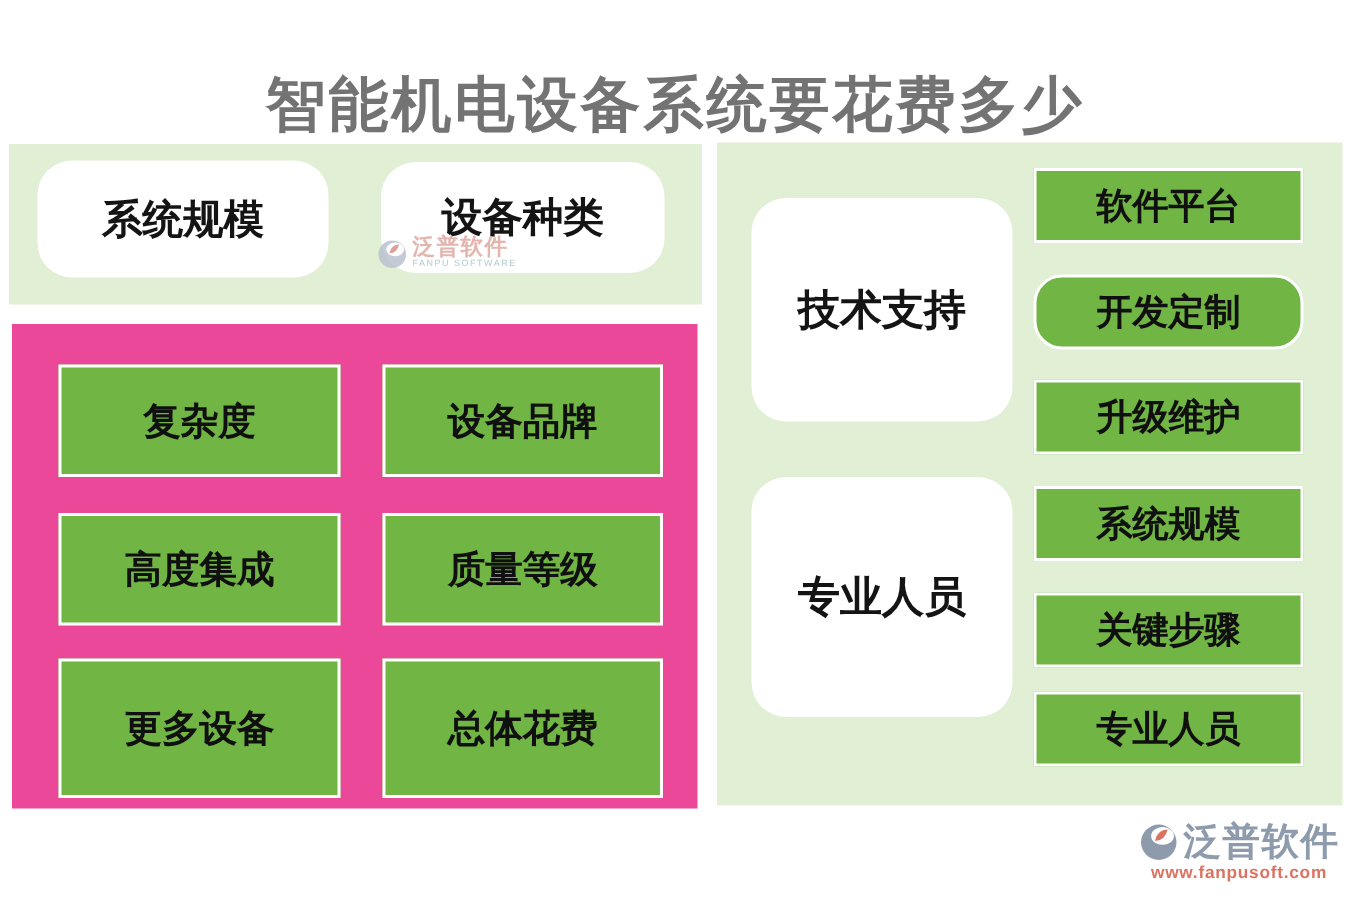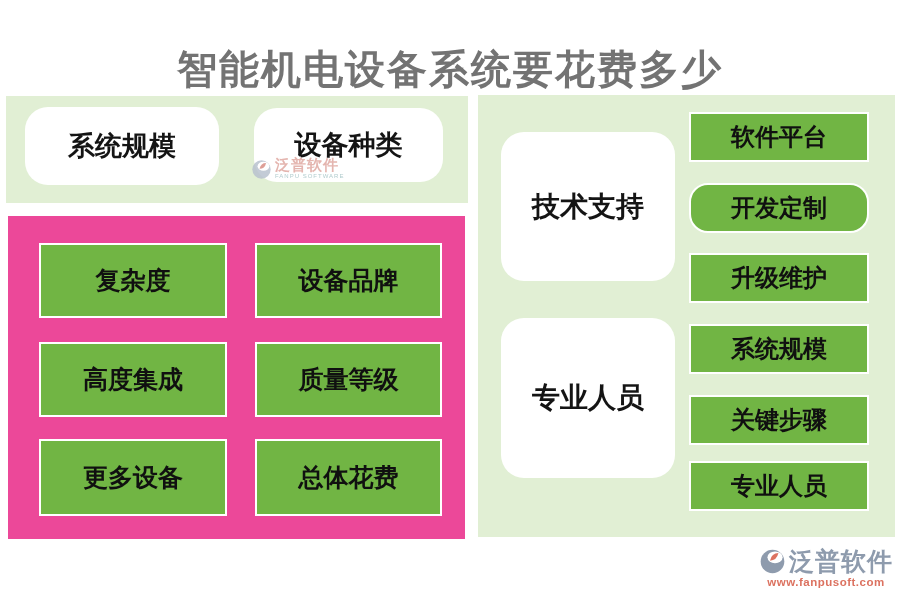--- a/index.html
+++ b/index.html
@@ -50,21 +50,21 @@
   
   .wb-scale { left: 19px;  top: 11px; width: 194px; height: 78px; font-size: 27px; }
   .wb-type  { left: 248px; top: 12px; width: 189px; height: 74px; font-size: 27px; }
 
   
   .gb { font-size: 25px; width: 188px; height: 75px; }
   .gb-c1 { left: 31px; }
   .gb-c2 { left: 247px; width: 187px; }
   .gb-r1 { top: 27px; }
   .gb-r2 { top: 126px; }
-  .gb-r3 { top: 223px; height: 77px; }
+  .gb-r3 { top: 223px; height: 93px; }
 
   
   .wb-group { left: 23px; width: 174px; font-size: 28px; }
   .wb-tech  { top: 37px;  height: 149px; }
   .wb-debug { top: 223px; height: 160px; }
   .gb-r { left: 211px; width: 180px; height: 50px; font-size: 24px; }
   .gb-p1 { top: 17px; }
   .gb-p2 { top: 88px; border-radius: 19px; }
   .gb-p3 { top: 158px; }
   .gb-p4 { top: 229px; }

